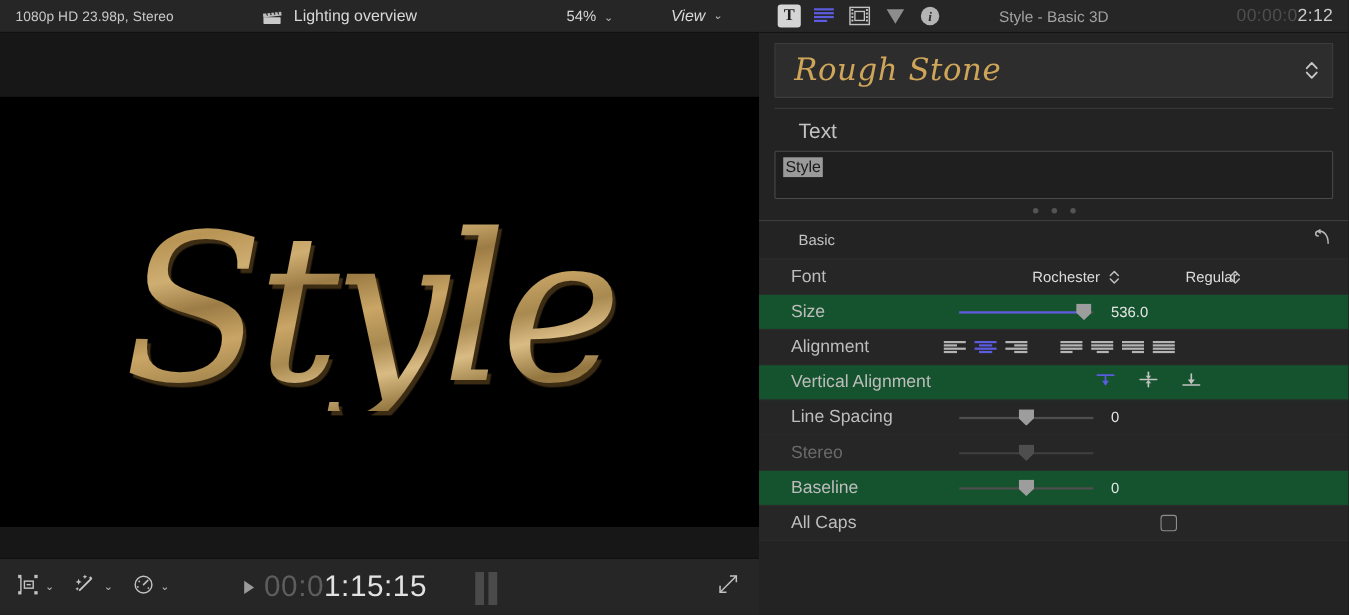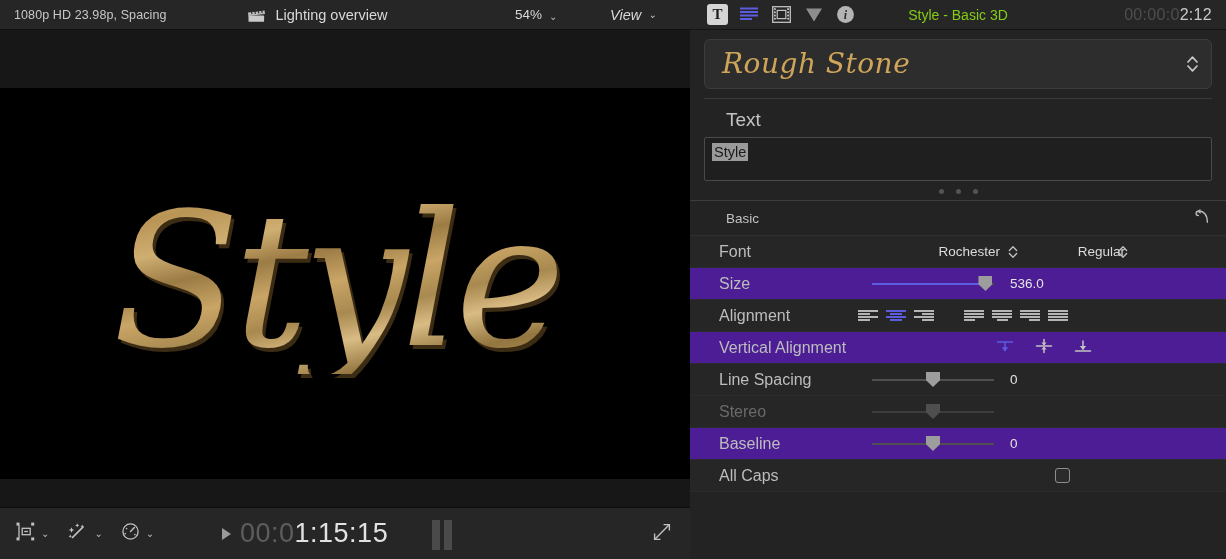--- a/index.html
+++ b/index.html
@@ -68,28 +68,28 @@
   
   .inspector { width: 536px; height: 559px; background: #232323; display: flex; flex-direction: column; }
 
   .insp-head {
     height: 30px; flex: 0 0 30px; background: #262626; display: flex; align-items: center;
     position: relative; border-bottom: 1px solid #141414;
   }
   .insp-icons { display: flex; align-items: center; gap: 11px; margin-left: 17px; }
   .ic { width: 21px; height: 21px; display: flex; align-items: center; justify-content: center; }
   .ic-t { background: #d5d5d5; border-radius: 3px; color: #1d1d1d; font-size: 15px; font-weight: 700; font-family: "Liberation Serif", serif; }
-  .insp-title { position: absolute; left: 0; right: 0; text-align: center; color: #84cc16; font-size: 14px; pointer-events: none; }
+  .insp-title { position: absolute; left: 0; right: 0; text-align: center; color: #a3a3a3; font-size: 14px; pointer-events: none; }
   .insp-tc { position: absolute; right: 14px; font-size: 16px; letter-spacing: .3px; }
   .insp-tc .dim { color: #4e4e4e; }
   .insp-tc .lit { color: #c9c9c9; }
 
   .preset-wrap { padding: 9px 14px 0 14px; }
   .preset {
-    height: 50px; background: #2d2d2d; border: 1px solid #3c3c3c; border-radius: 6px;
+    height: 50px; background: #2d2d2d; border: 1px solid #3c3c3c; border-radius: 1px;
     display: flex; align-items: center; position: relative;
   }
   .preset-name {
     font-family: "DejaVu Serif", serif; font-style: italic; font-size: 28px;
     color: #cfa559; margin-left: 17px; letter-spacing: .5px; line-height: 1;
   }
   .stepper { position: absolute; right: 12px; display: flex; flex-direction: column; align-items: center; gap: 3px; color: #c6c6c6; }
   .stepper svg { display: block; }
 
   .sep { height: 1px; background: #3a3a3a; margin: 9px 14px 0 14px; }
@@ -108,21 +108,21 @@
 
   .basic-head { height: 34px; display: flex; align-items: center; position: relative; }
   .basic-head .t { color: #c2c2c2; font-size: 13.5px; margin-left: 36px; }
   .reset { position: absolute; right: 16px; color: #b9b9b9; }
 
   .rows { border-top: 1px solid #303030; }
   .row {
     height: 32px; display: flex; align-items: center; position: relative;
     border-bottom: 1px solid #2b2b2b; background: #262626;
   }
-  .row.alt { background: #4c1d95; }
+  .row.alt { background: #14532d; }
   .row .lbl { color: #bdbdbd; font-size: 16px; margin-left: 29px; }
   .row.disabled .lbl { color: #6a6a6a; }
 
   .font-name { position: absolute; left: 200px; width: 110px; text-align: right; color: #dcdcdc; font-size: 13.5px; }
   .font-name2 { position: absolute; left: 345px; width: 90px; text-align: right; color: #dcdcdc; font-size: 13.5px; }
   .mini-step { position: absolute; display: flex; flex-direction: column; gap: 2px; color: #c0c0c0; }
   .ms-font { left: 318px; }
   .ms-style { left: 428px; }
 
   .slider { position: absolute; left: 182px; width: 122px; height: 20px; display: flex; align-items: center; }
@@ -151,21 +151,21 @@
   svg { overflow: visible; }
 </style>
 </head>
 <body>
 
 <div class="app">
 
   <div class="viewer">
 
     <div class="viewer-topbar">
-      <span class="vtb-meta">1080p HD 23.98p, Spacing</span>
+      <span class="vtb-meta">1080p HD 23.98p, Stereo</span>
 
       <span class="vtb-clap">
         <svg width="19" height="16" viewBox="0 0 19 16">
           <g fill="#c9c9c9">
             <path d="M1 5.6 L17.6 3.6 L18 7 L1.4 9 Z" opacity=".92"></path>
             <rect x="1.5" y="8.6" width="15.6" height="6.2" rx="0.6"></rect>
           </g>
           <g stroke="#2a2a2a" stroke-width="1.1">
             <line x1="4.2" y1="4.1" x2="5.1" y2="7.2"></line>
             <line x1="7.6" y1="3.7" x2="8.5" y2="6.8"></line>

